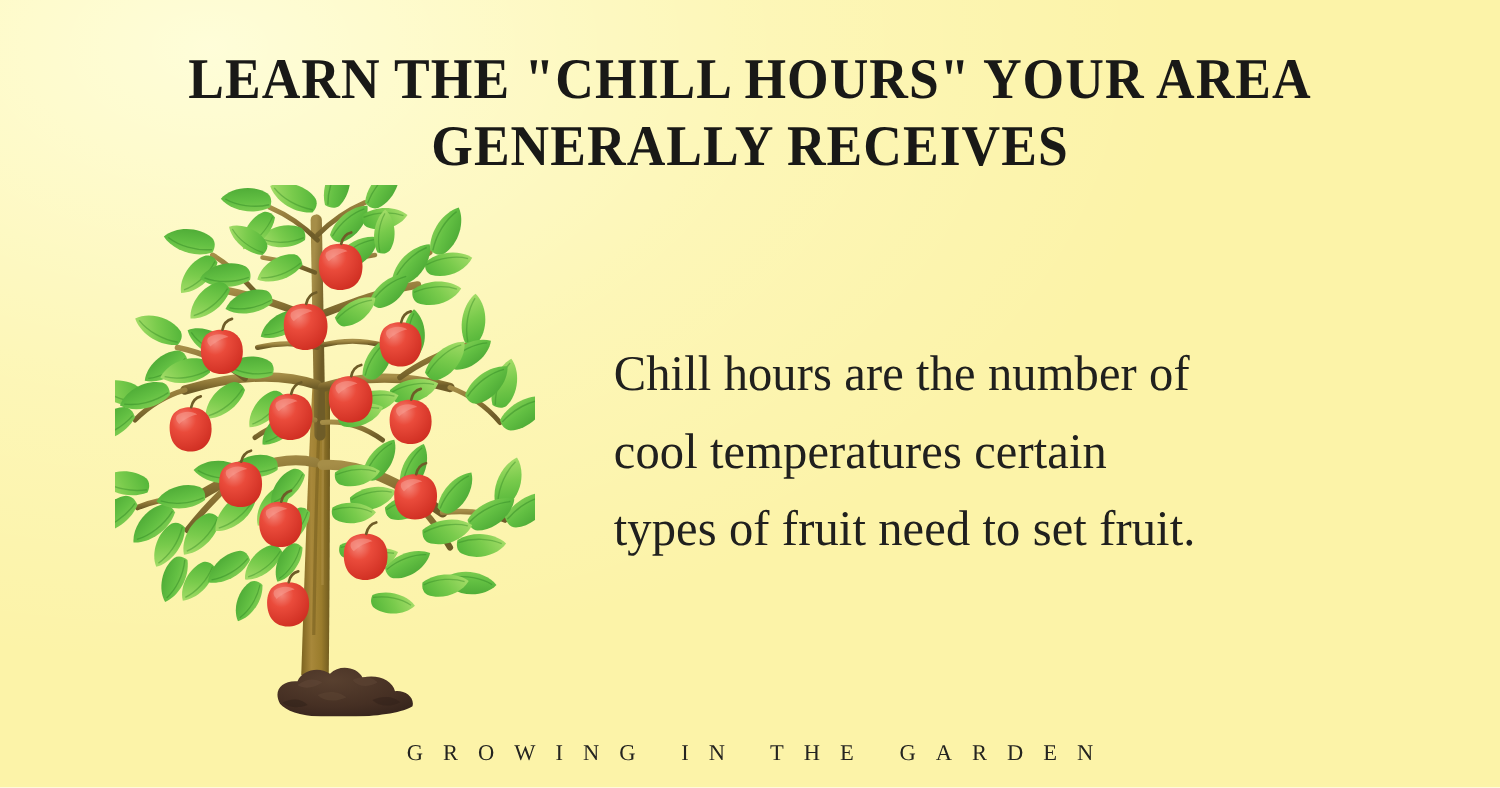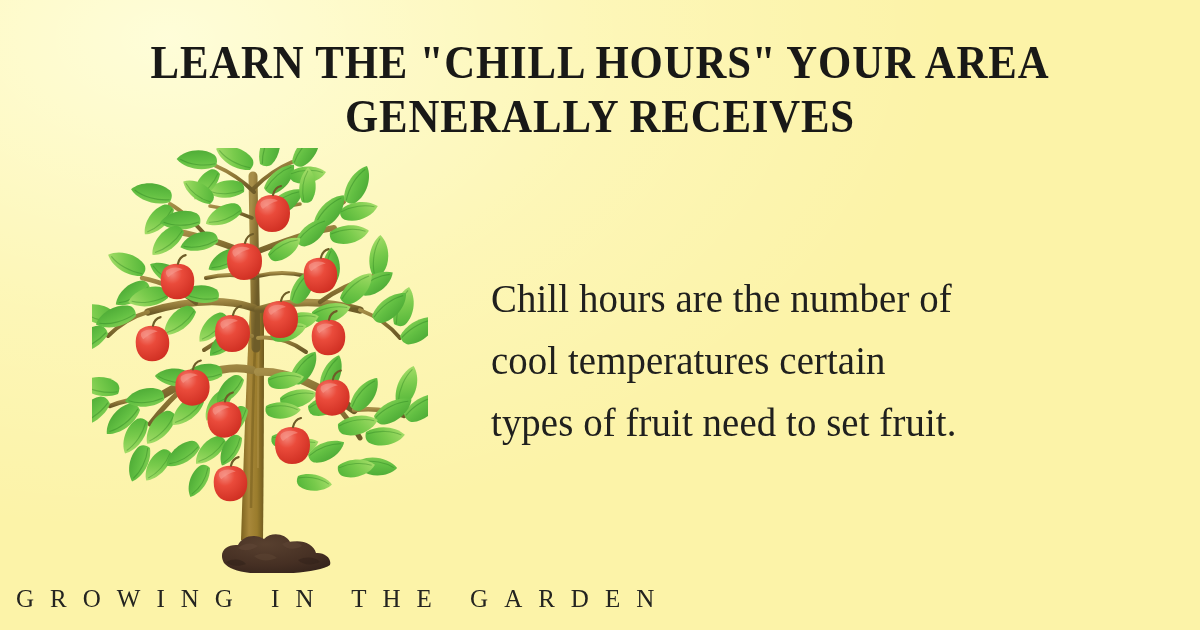--- a/index.html
+++ b/index.html
@@ -62,24 +62,24 @@
     transform: scaleX(0.97);
     transform-origin: left top;
   }
 
   
   #brand {
     position: absolute;
     left: 0;
     right: 0;
     bottom: 17px;
-    text-align: left;
+    text-align: center;
     color: #242420;
     font-family: "Liberation Serif", serif;
-    font-size: 25px;
+    font-size: 18px;
     letter-spacing: 16px;
     text-indent: 16px;
     font-weight: 400;
   }
 
   
   #tree-illustration {
     position: absolute;
     left: 92px;
     top: 148px;

